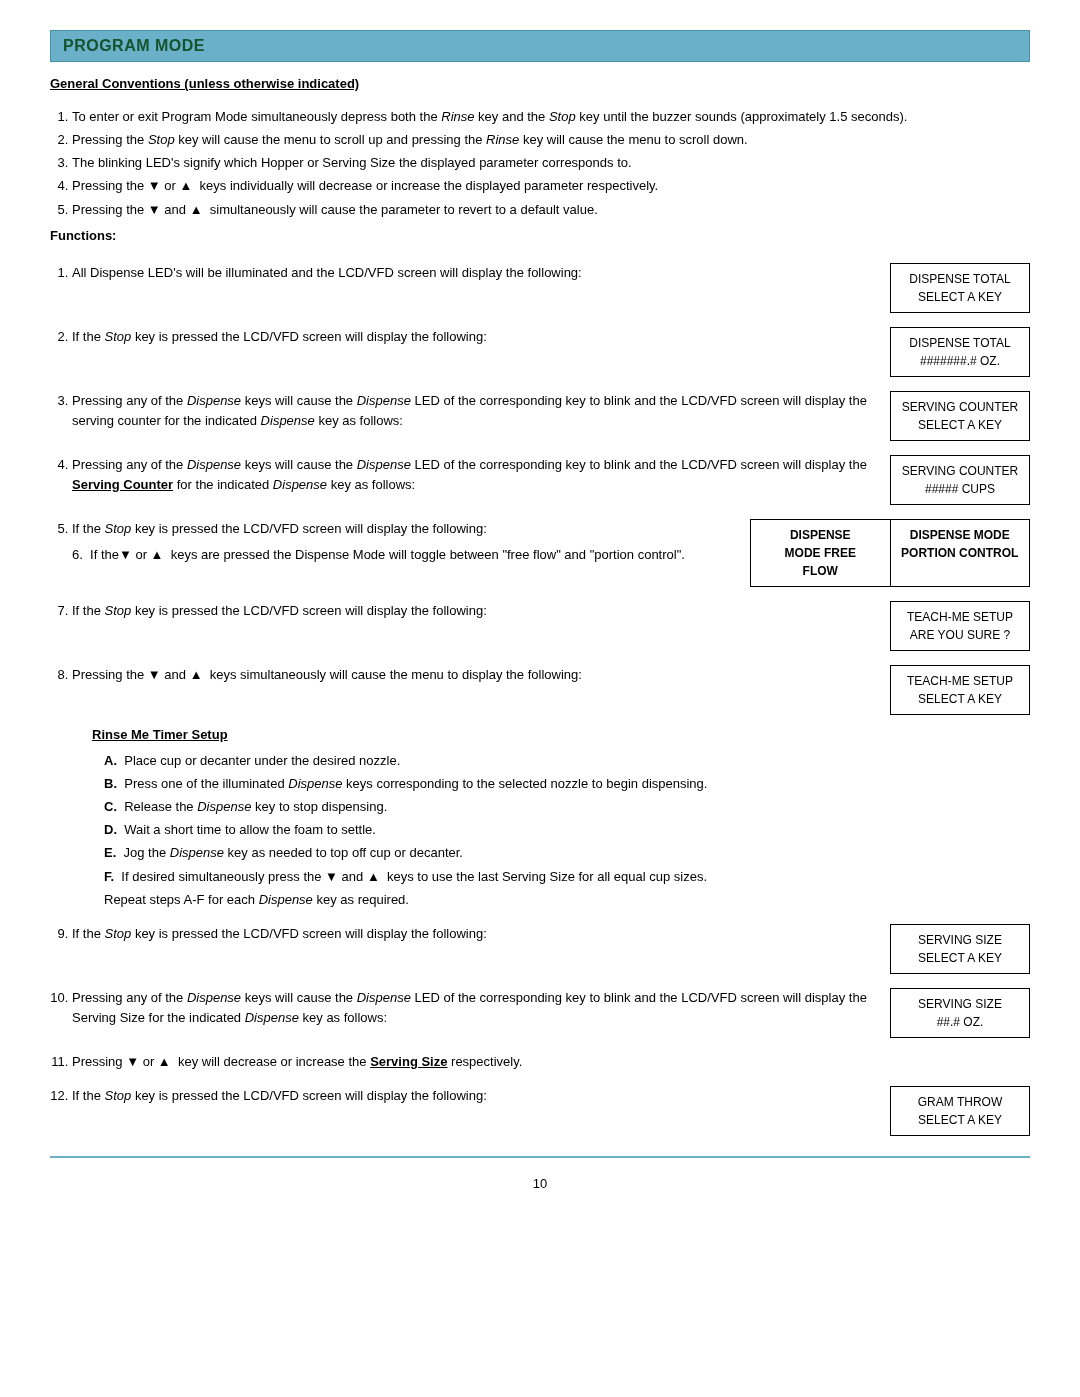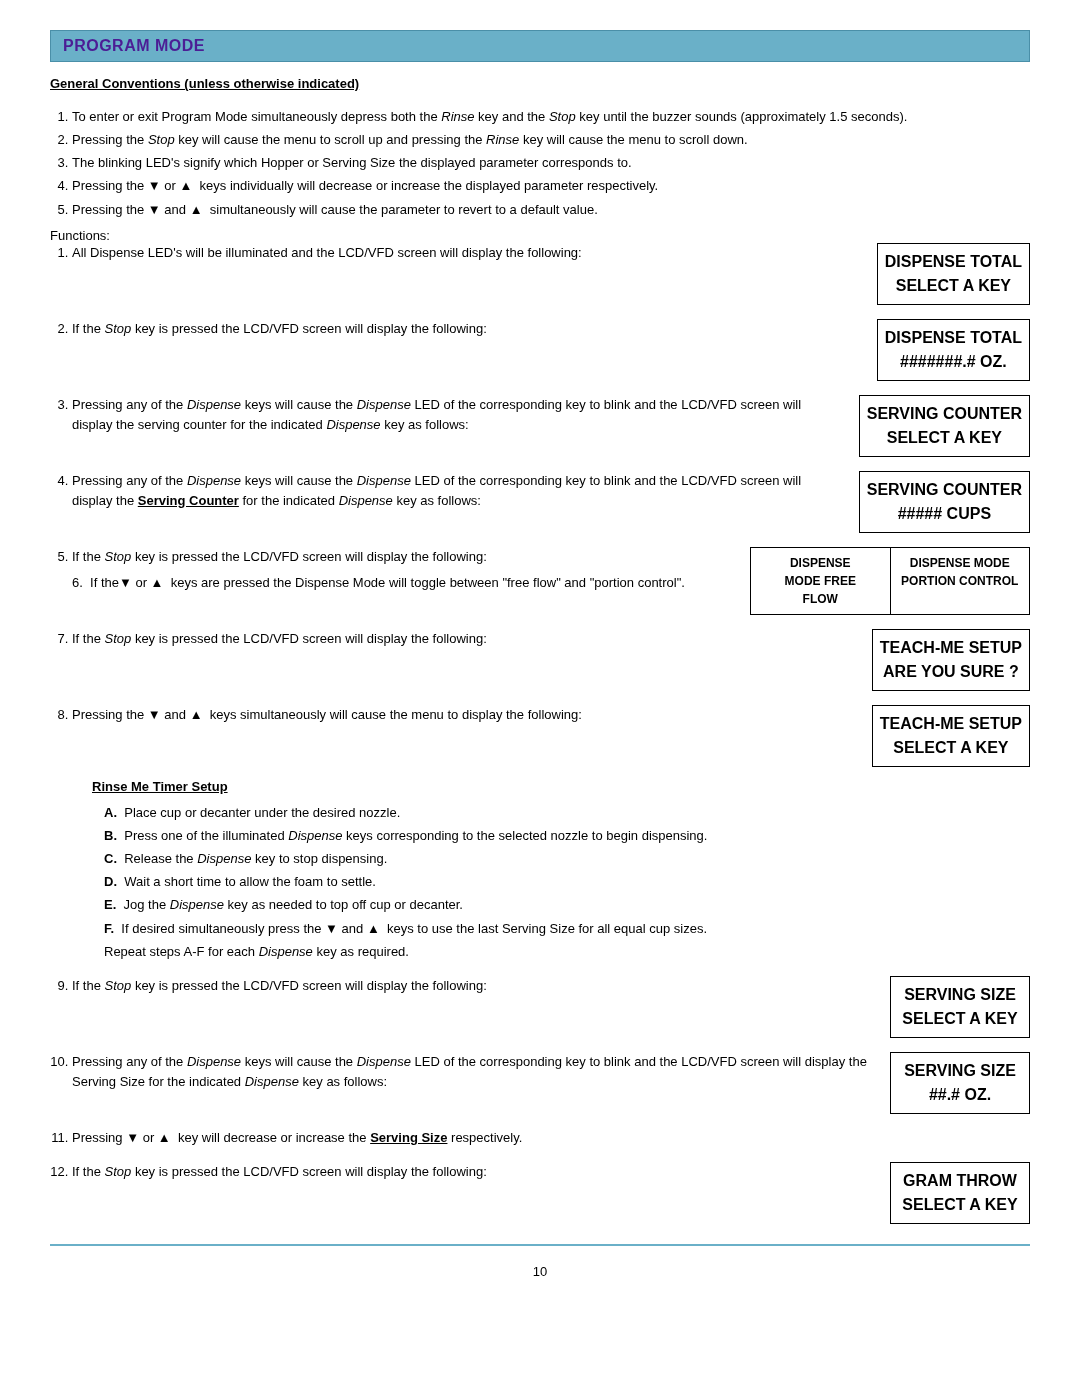--- a/index.html
+++ b/index.html
@@ -15,21 +15,21 @@
 
     .page-header {
       background-color: #6ab0c8;
       padding: 6px 12px;
       margin-bottom: 14px;
       border: 1px solid #4a8fa8;
     }
     .page-header h1 {
       font-size: 16px;
       font-weight: bold;
-      color: #4c1d95;
+      color: #14532d;
       letter-spacing: 0.5px;
     }
 
     .general-conventions-title {
       font-size: 13px;
       font-weight: bold;
       text-decoration: underline;
       margin-bottom: 16px;
     }
 
@@ -37,22 +37,22 @@
       list-style: decimal;
       padding-left: 22px;
       margin-bottom: 8px;
       line-height: 1.55;
     }
     .conventions-list li {
       margin-bottom: 3px;
     }
 
     .functions-title {
-      font-weight: normal;
-      margin-bottom: 0;
+      font-weight: bold;
+      margin-bottom: 20px;
     }
 
     .functions-list {
       list-style: decimal;
       padding-left: 22px;
     }
     .functions-list > li {
       margin-bottom: 14px;
       line-height: 1.55;
     }
@@ -64,22 +64,22 @@
     }
     .item-text {
       flex: 1;
       line-height: 1.55;
     }
     .lcd-box {
       border: 1.5px solid #000;
       min-width: 140px;
       padding: 6px 7px;
       text-align: center;
-      font-size: 16px;
-      font-weight: bold;
+      font-size: 12px;
+      font-weight: normal;
       line-height: 1.5;
       flex-shrink: 0;
     }
     .lcd-box-double {
       display: flex;
       border: 1.5px solid #000;
       min-width: 280px;
       flex-shrink: 0;
     }
     .lcd-box-half {

